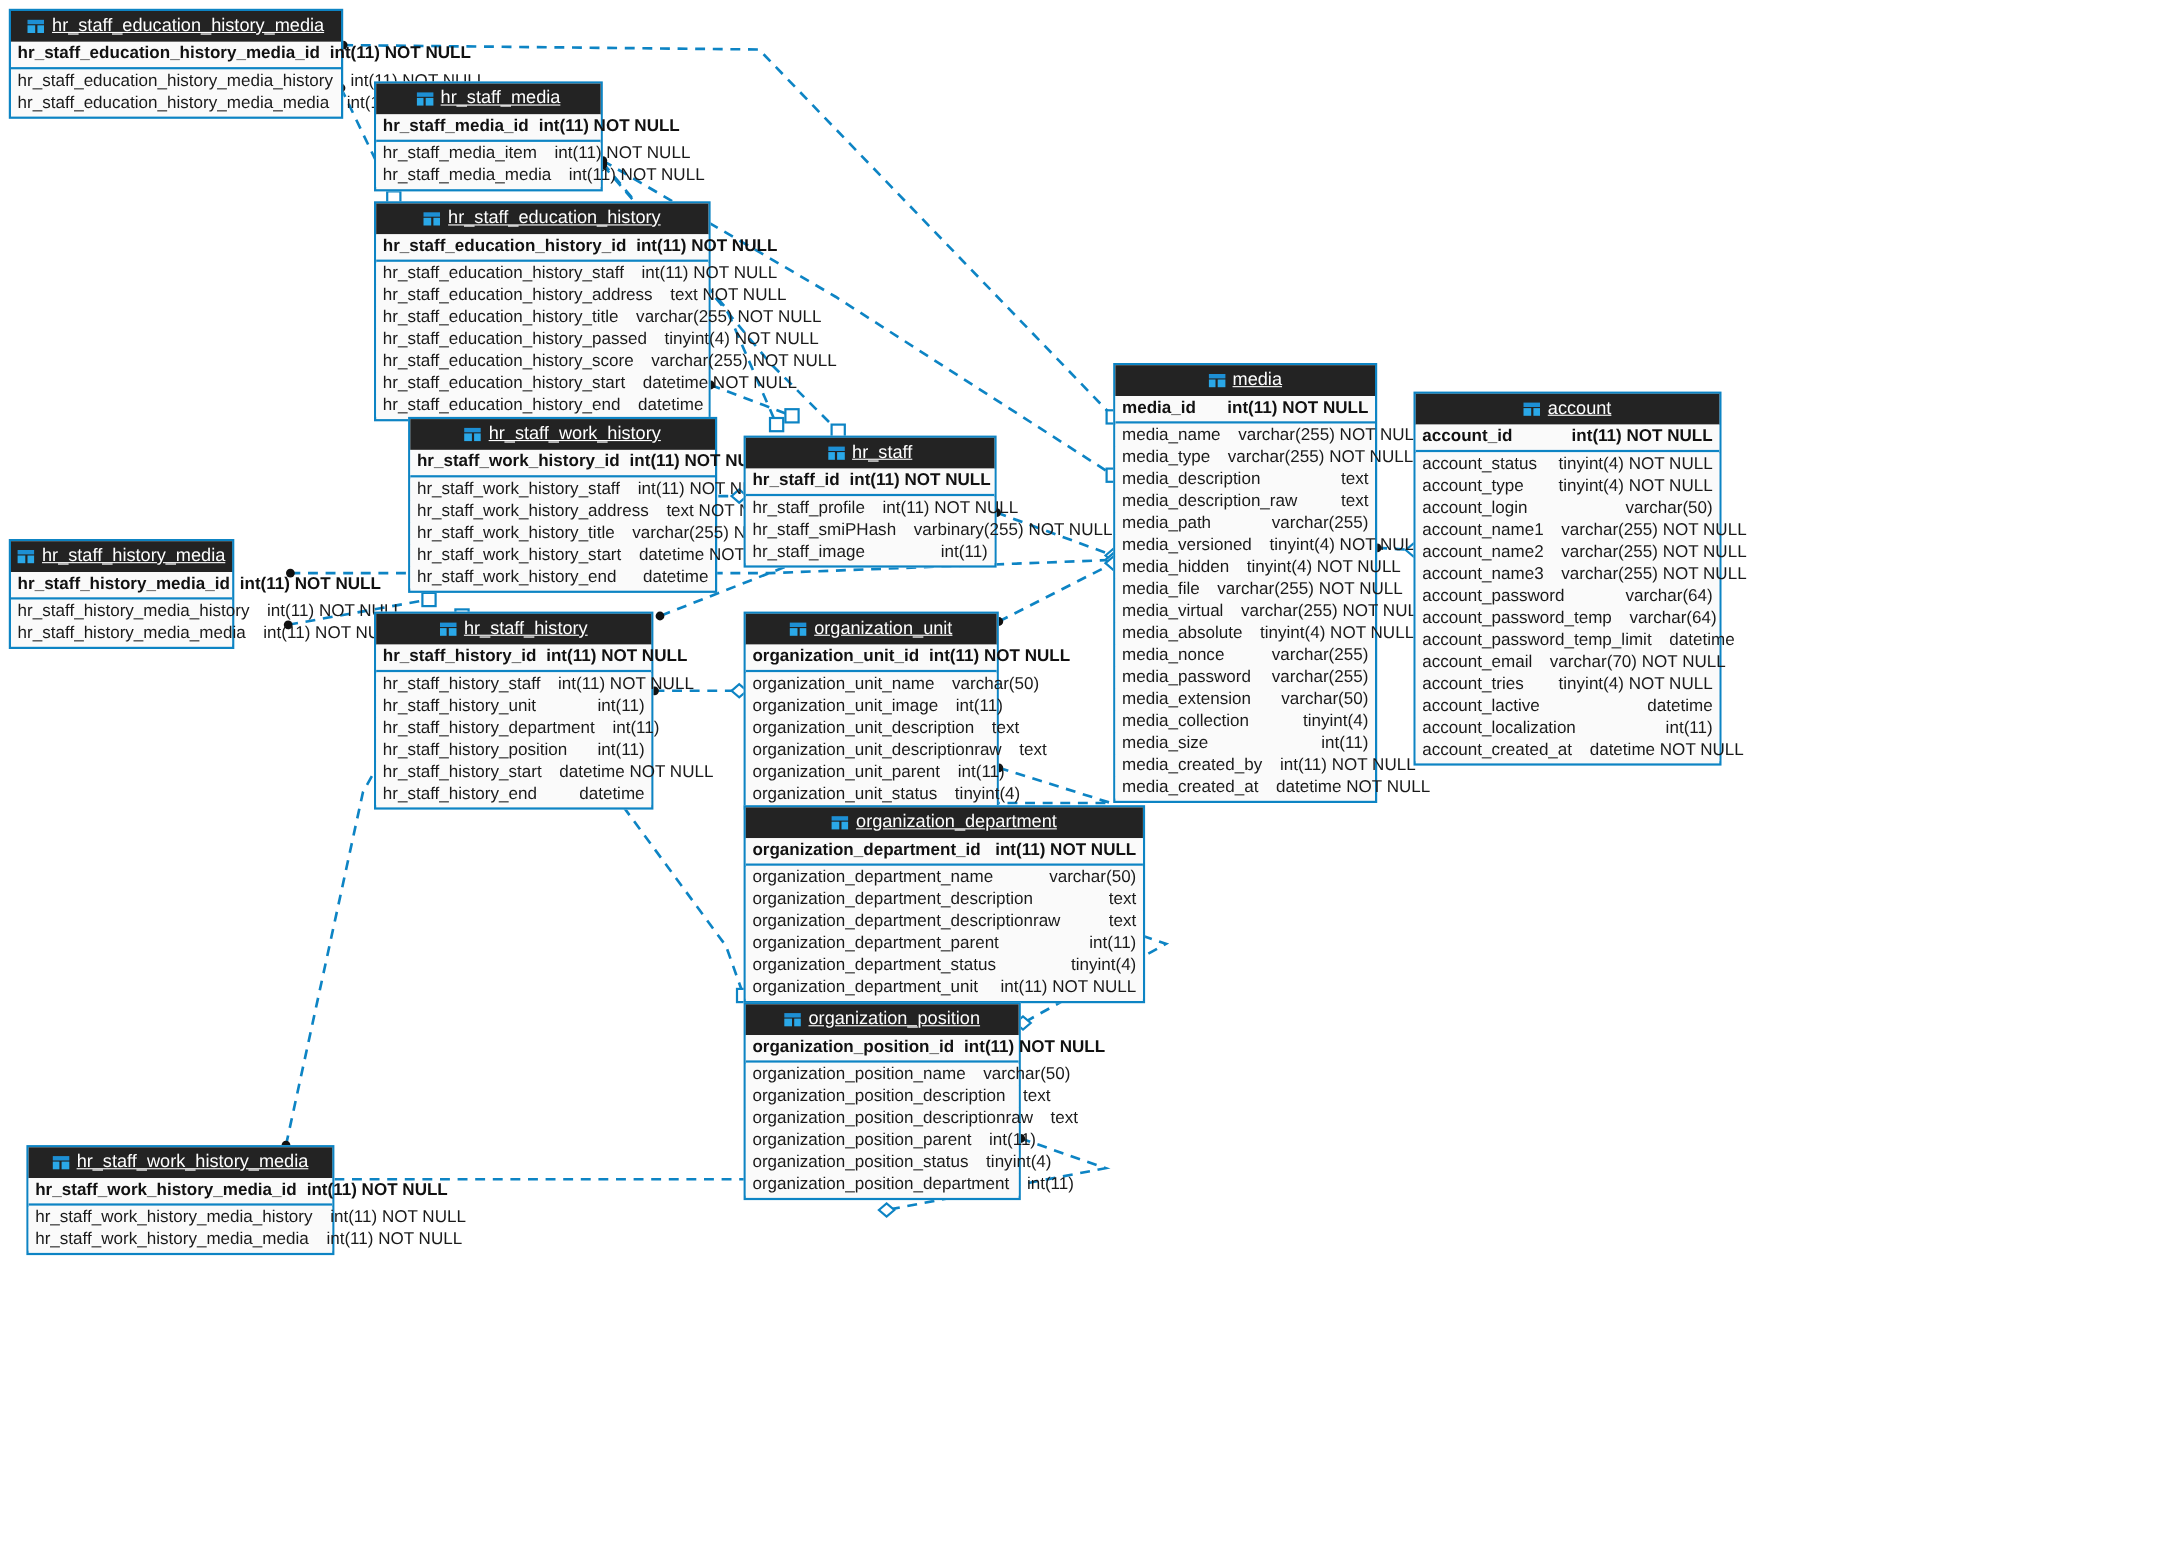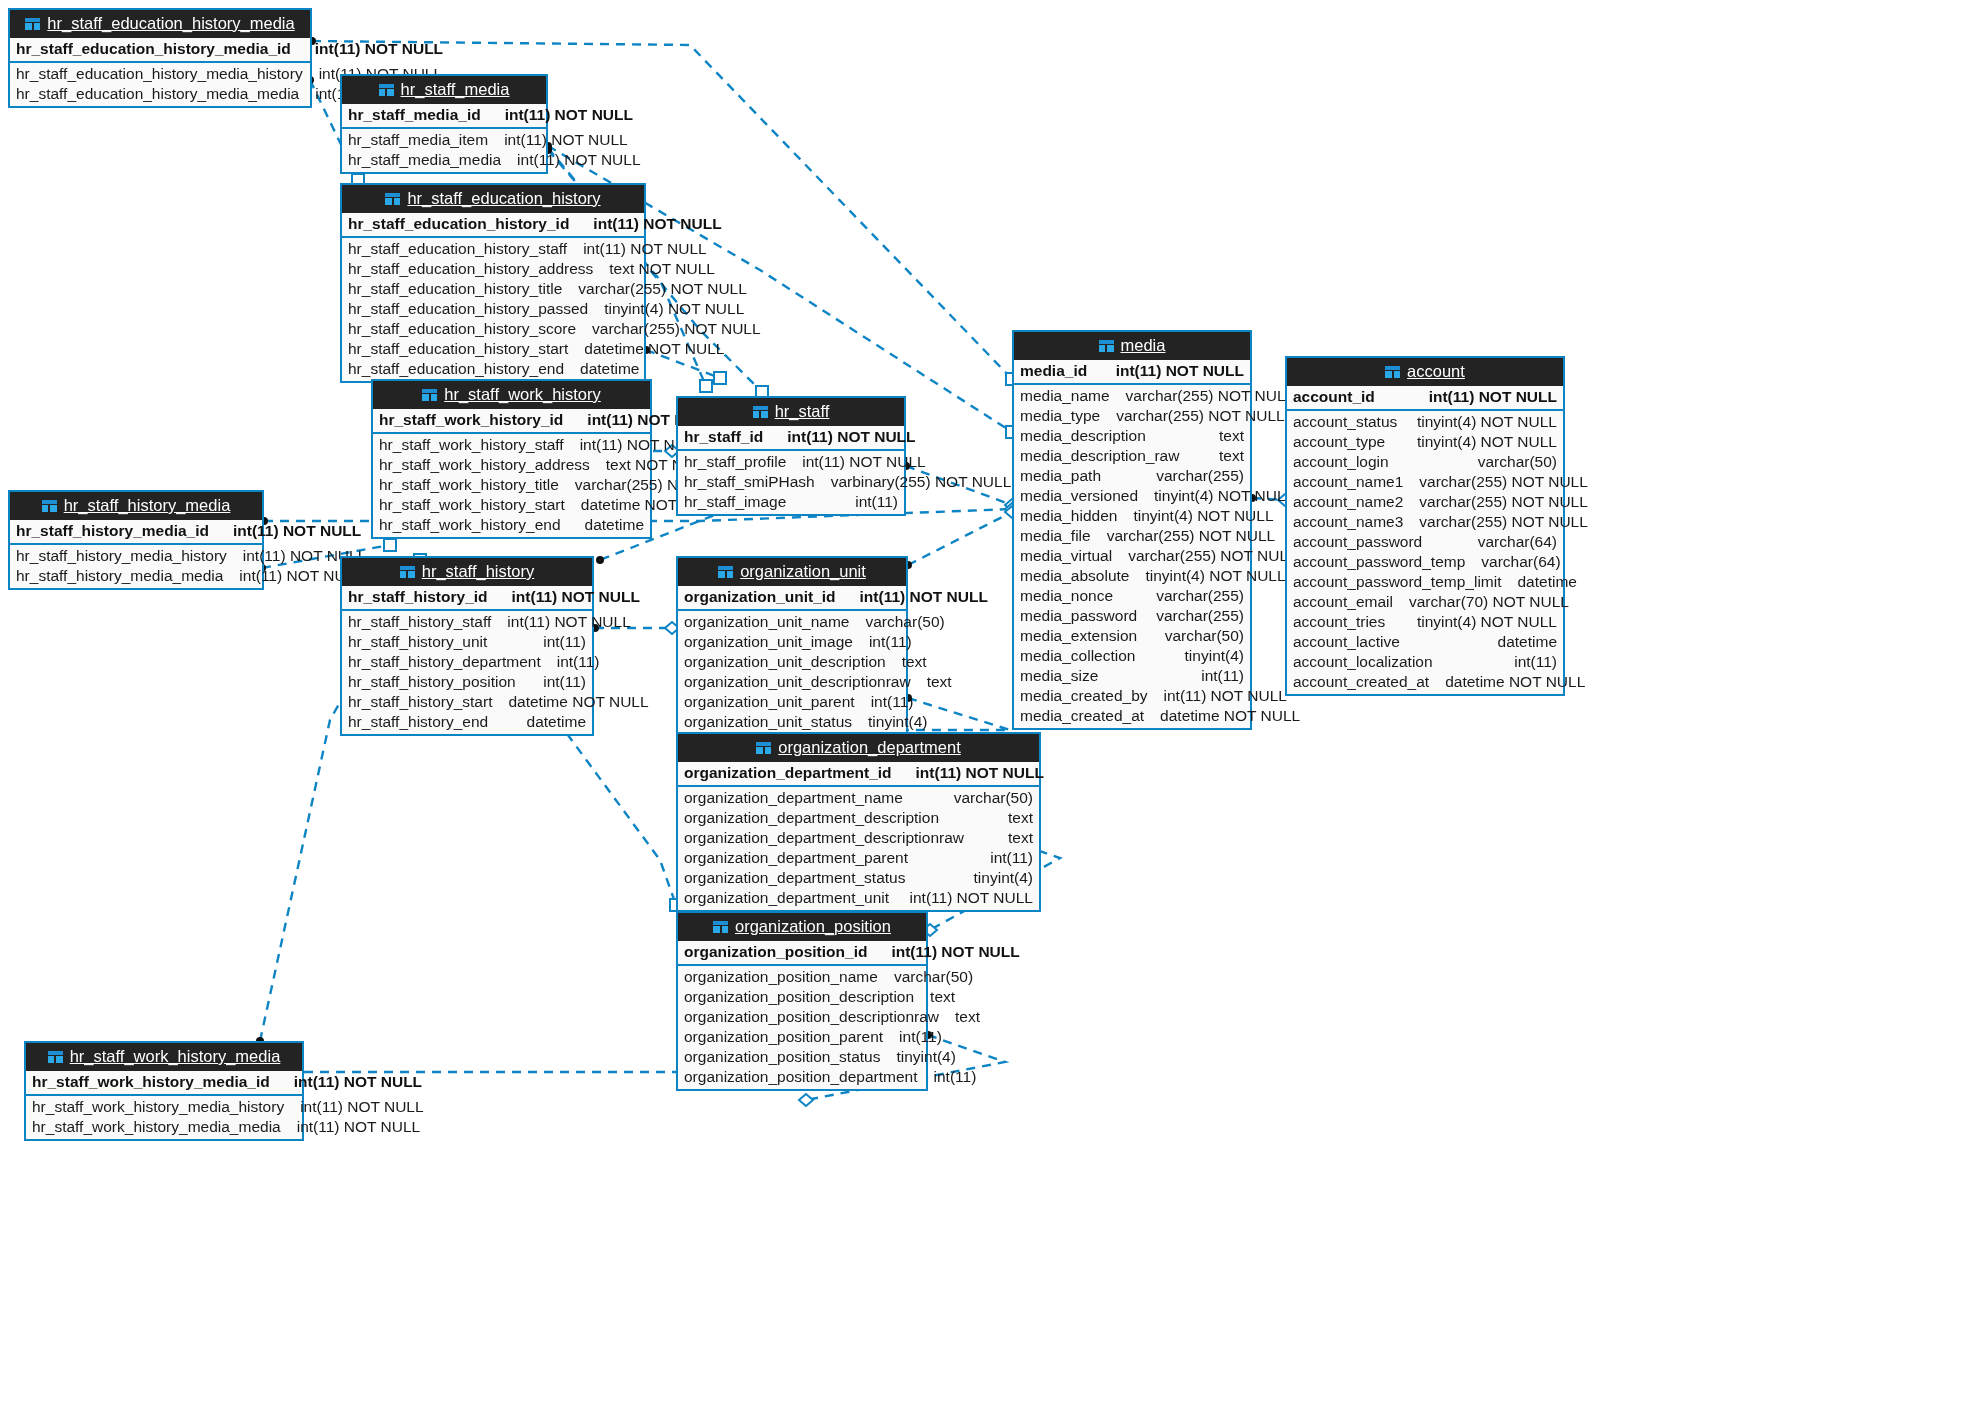--- a/index.html
+++ b/index.html
@@ -65,21 +65,21 @@
     display: flex;
     align-items: center;
     justify-content: space-between;
     font-weight: bold;
     font-size: 15.5px;
     color: #111;
     padding: 2px 6px 3px 6px;
     border-bottom: 2px solid #0d84c4;
     background: #fafafa;
     white-space: nowrap;
-    gap: 24px;
+    gap: 9px;
   }
   .pk-row .ftype { font-weight: bold; }
   .field-row {
     display: flex;
     align-items: center;
     justify-content: space-between;
     font-size: 15.5px;
     color: #1a1a1a;
     padding: 1px 6px 1px 6px;
     white-space: nowrap;
@@ -311,21 +311,21 @@
         <div class="field-row">
           <span class="fname">hr_staff_smiPHash</span>
           <span class="ftype">varbinary(255) NOT NULL</span>
         </div>
         <div class="field-row">
           <span class="fname">hr_staff_image</span>
           <span class="ftype">int(11)</span>
         </div>
       </div>
     </div>
-    <div class="entity" style="left: 8px; top: 490px; width: 256px;">
+    <div class="entity" style="left: 8px; top: 490px; width: 205px;">
       <div class="entity-header">
         <span class="tbl-icon">
           <i class="t"></i>
           <i class="b1"></i>
           <i class="b2"></i>
         </span>
         <span>hr_staff_history_media</span>
       </div>
       <div class="pk-row">
         <span class="fname">hr_staff_history_media_id</span>

